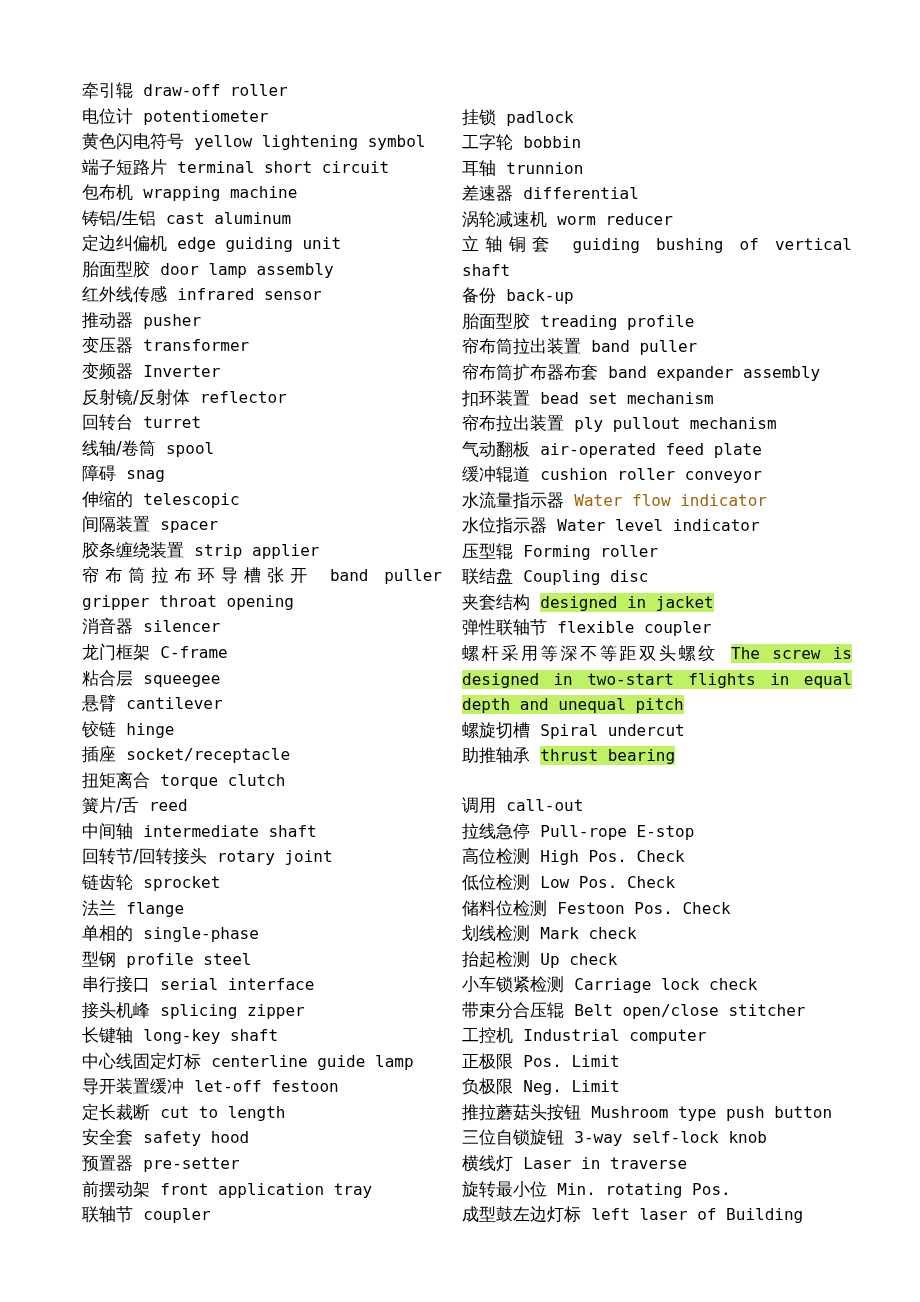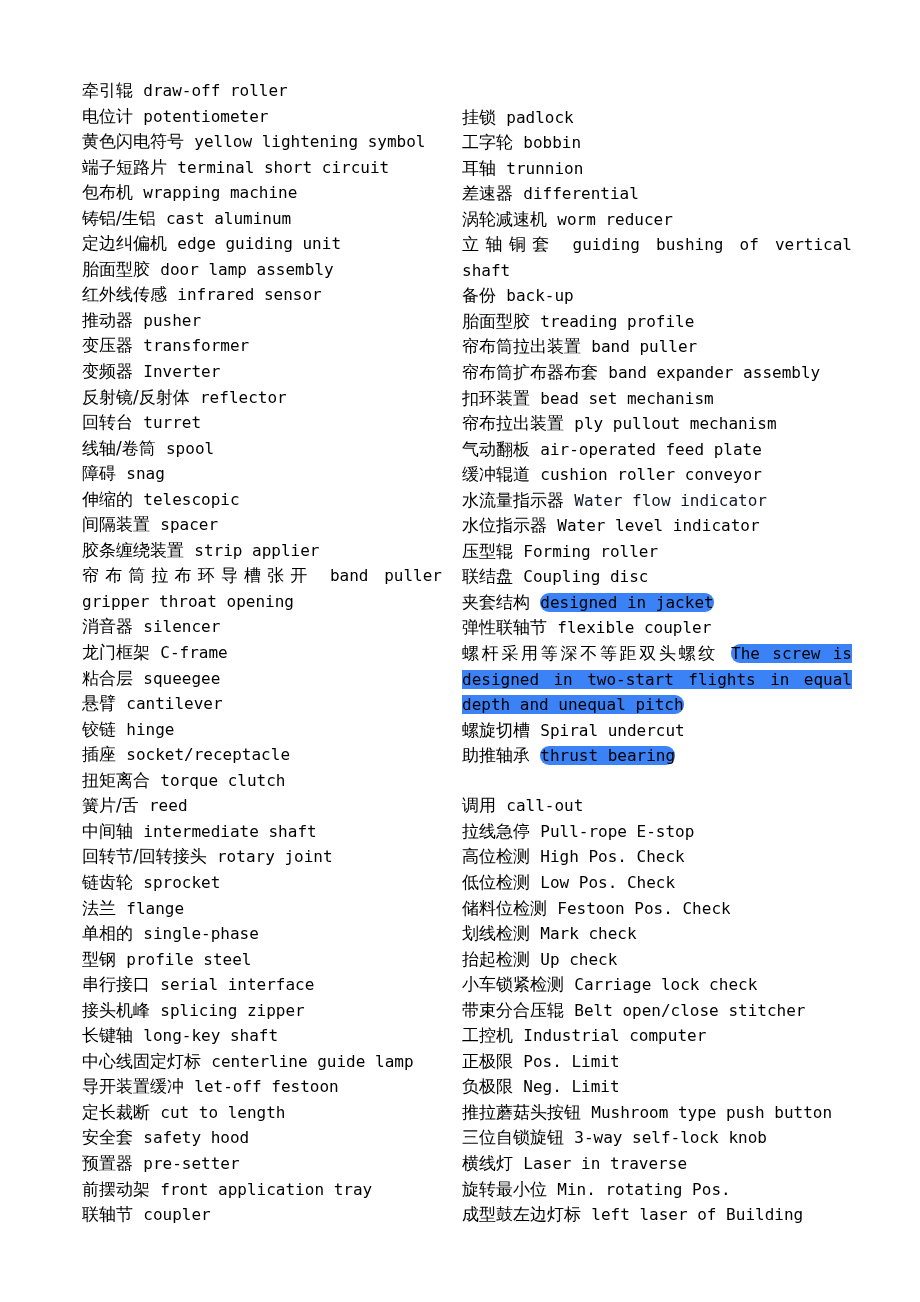--- a/index.html
+++ b/index.html
@@ -63,25 +63,24 @@
   }
   .cn {
     font-family: "DejaVu Sans", "Liberation Sans", sans-serif;
     font-size: 17px;
   }
   .en {
     font-family: "DejaVu Sans Mono", "Liberation Mono", monospace;
     font-size: 16px;
   }
   .hl {
-    background-color: #3b82f6;
-    border-radius: 9px;
+    background-color: #bef264;
   }
   .red {
-    color: #0f172a;
+    color: #a16207;
   }
   
   .entry.wrap {
     text-align: justify;
     text-align-last: left;
   }
 </style>
 </head>
 <body>
 

